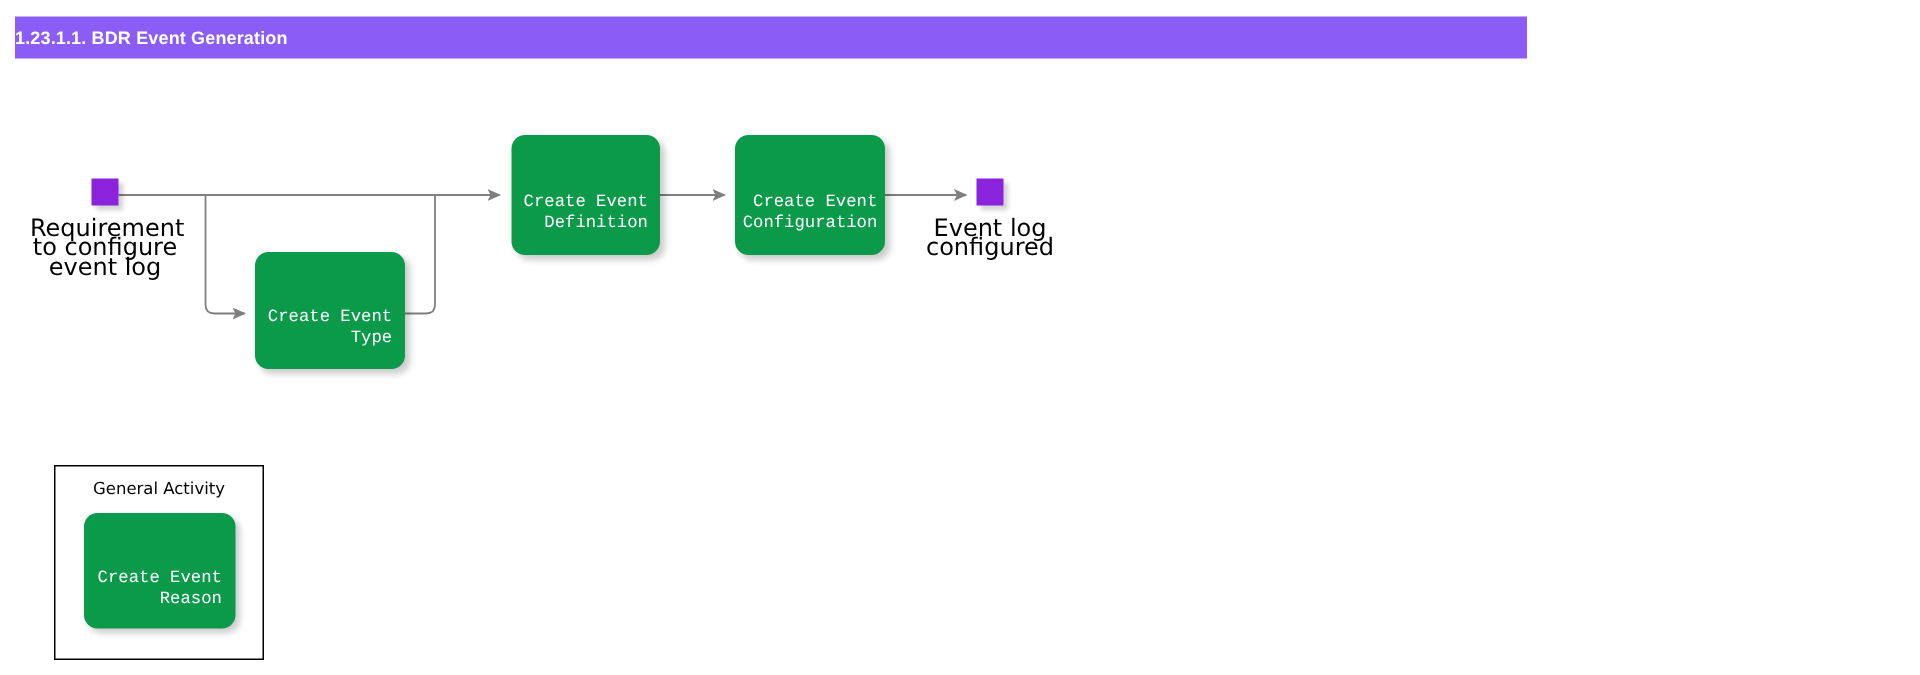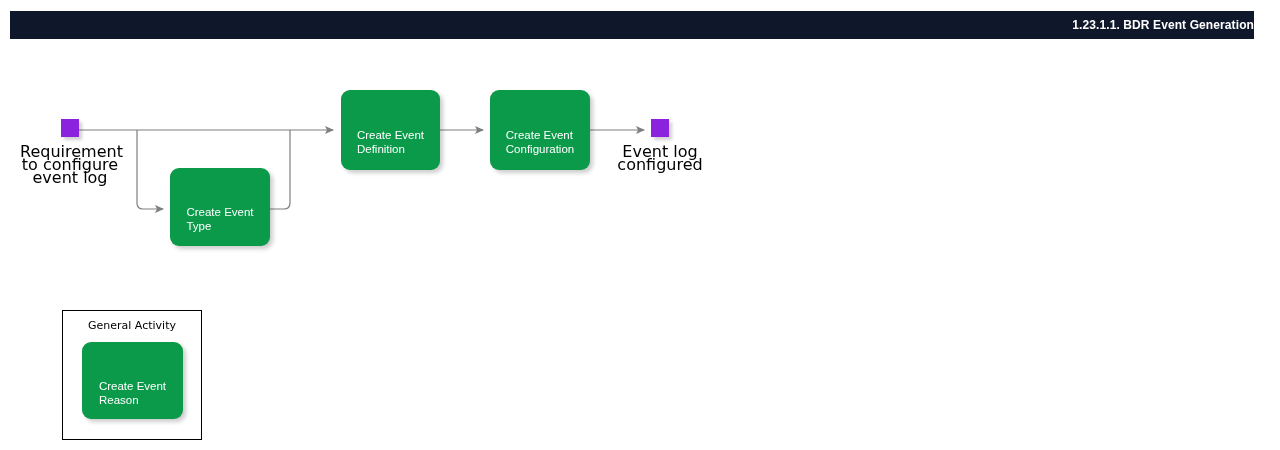--- a/index.html
+++ b/index.html
@@ -14,26 +14,26 @@
     font-family: "DejaVu Sans", "Liberation Sans", sans-serif;
     overflow: hidden;
     position: relative;
   }
 
   
   #title-bar {
     position: absolute;
     left: 10px;
     top: 11px;
-    width: 1244px;
+    width: 1008px;
     height: 28px;
-    background: #0f172a;
+    background: #8b5cf6;
     display: flex;
     align-items: center;
-    justify-content: flex-end;
+    justify-content: flex-start;
   }
   #title-bar .title-text {
     color: #ffffff;
     font-size: 12px;
     font-weight: bold;
     font-family: "Liberation Sans", sans-serif;
     letter-spacing: 0.1px;
   }
 
   
@@ -80,30 +80,30 @@
     display: flex;
     align-items: center;
     justify-content: center;
     box-sizing: border-box;
     padding: 4px 6px;
   }
   .activity .activity-label {
     color: #ffffff;
     font-size: 11.5px;
     line-height: 14px;
-    text-align: left;
+    text-align: right;
     white-space: pre-line;
-    font-family: Liberation Sans, sans-serif;
+    font-family: Liberation Mono, monospace;
     margin-top: 24px;
   }
 
   
   #general-activity-container {
     position: absolute;
-    left: 62px;
+    left: 36px;
     top: 310px;
     width: 140px;
     height: 130px;
     border: 1px solid #000000;
     box-sizing: border-box;
     background: #ffffff;
   }
   #general-activity-container .container-title {
     position: absolute;
     left: 0;

